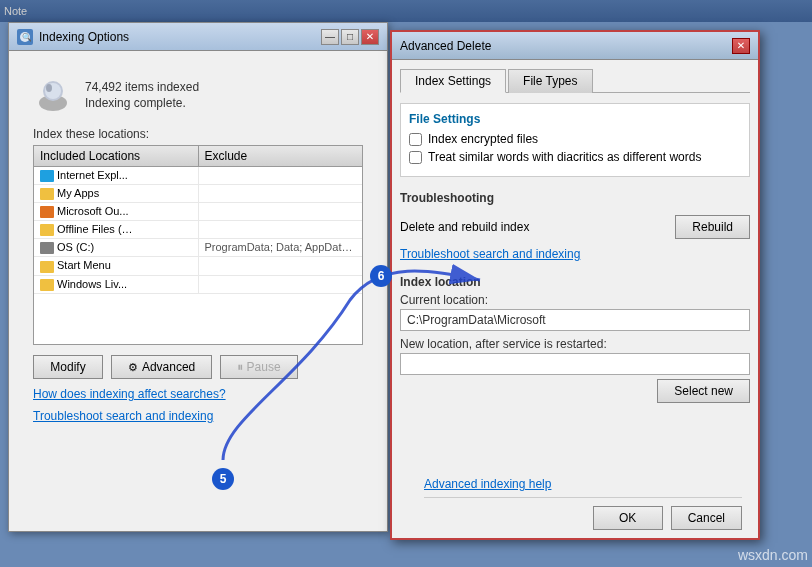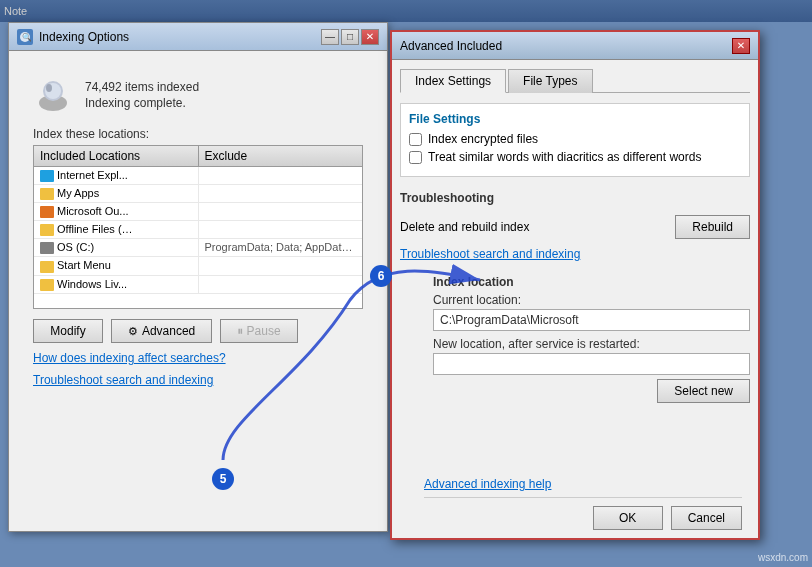--- a/index.html
+++ b/index.html
@@ -111,21 +111,21 @@
     .section-label {
       font-size: 12px;
       color: #333;
       margin-bottom: 4px;
     }
 
     .locations-table {
       border: 1px solid #999;
       background: white;
       width: 100%;
-      height: 164px;
+      height: 200px;
       overflow-y: auto;
     }
 
     .table-header {
       display: flex;
       background: linear-gradient(to bottom, #e8e8e8, #d0d0d0);
       border-bottom: 1px solid #999;
     }
     .table-header-cell {
       flex: 1;
@@ -311,21 +311,20 @@
     .rebuild-row {
       display: flex;
       align-items: center;
       justify-content: space-between;
       font-size: 12px;
       padding: 4px 0;
     }
 
     .index-location-section {
       margin-bottom: 8px;
-      margin-left: 33px;
     }
     .index-location-title {
       font-size: 12px;
       font-weight: bold;
       color: #333;
       margin-bottom: 4px;
     }
     .current-location-label {
       font-size: 12px;
       color: #333;
@@ -380,21 +379,21 @@
       gap: 8px;
       border-top: 1px solid #ccc;
       padding-top: 8px;
     }
 
     .wsxdn-watermark {
       position: absolute;
       bottom: 4px;
       right: 4px;
       color: white;
-      font-size: 10px;
+      font-size: 14px;
       z-index: 20;
       opacity: 0.7;
     }
   </style>
 </head>
 <body>
 
 <div class="taskbar">
   <span style="color:#ccc;font-size:11px;">Note</span>
 </div>
@@ -493,21 +492,21 @@
   <defs>
     <marker id="arrowhead" markerWidth="10" markerHeight="7" refX="10" refY="3.5" orient="auto">
       <polygon points="0 0, 10 3.5, 0 7" fill="#2244cc"></polygon>
     </marker>
   </defs>
   <path d="M 223 460 C 223 420, 300 380, 350 300 C 380 260, 430 270, 480 280" stroke="#2244cc" stroke-width="3" fill="none" marker-end="url(#arrowhead)" opacity="0.85"></path>
 </svg>
 
 <div class="advanced-dialog">
   <div class="dialog-titlebar">
-    <span class="dialog-title">Advanced Included</span>
+    <span class="dialog-title">Advanced Delete</span>
     <div class="dialog-close-btn">✕</div>
   </div>
   <div class="dialog-content">
     <div class="tabs-row">
       <div class="tab active">Index Settings</div>
       <div class="tab">File Types</div>
     </div>
 
     <div class="section-group">
       <div class="section-group-title">File Settings</div>

